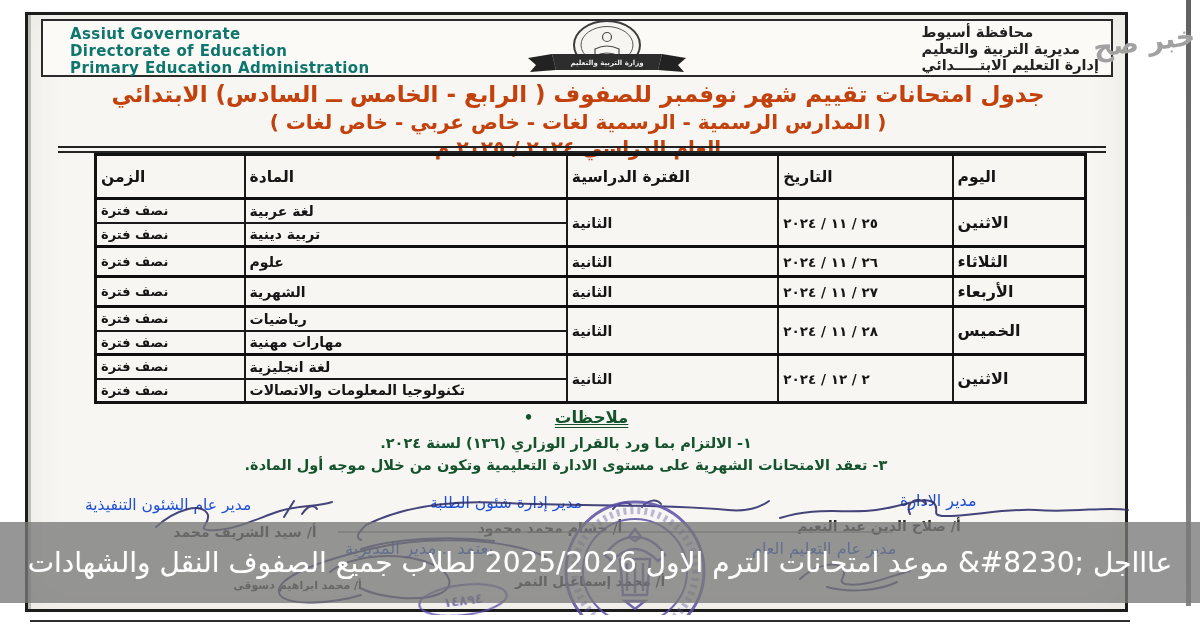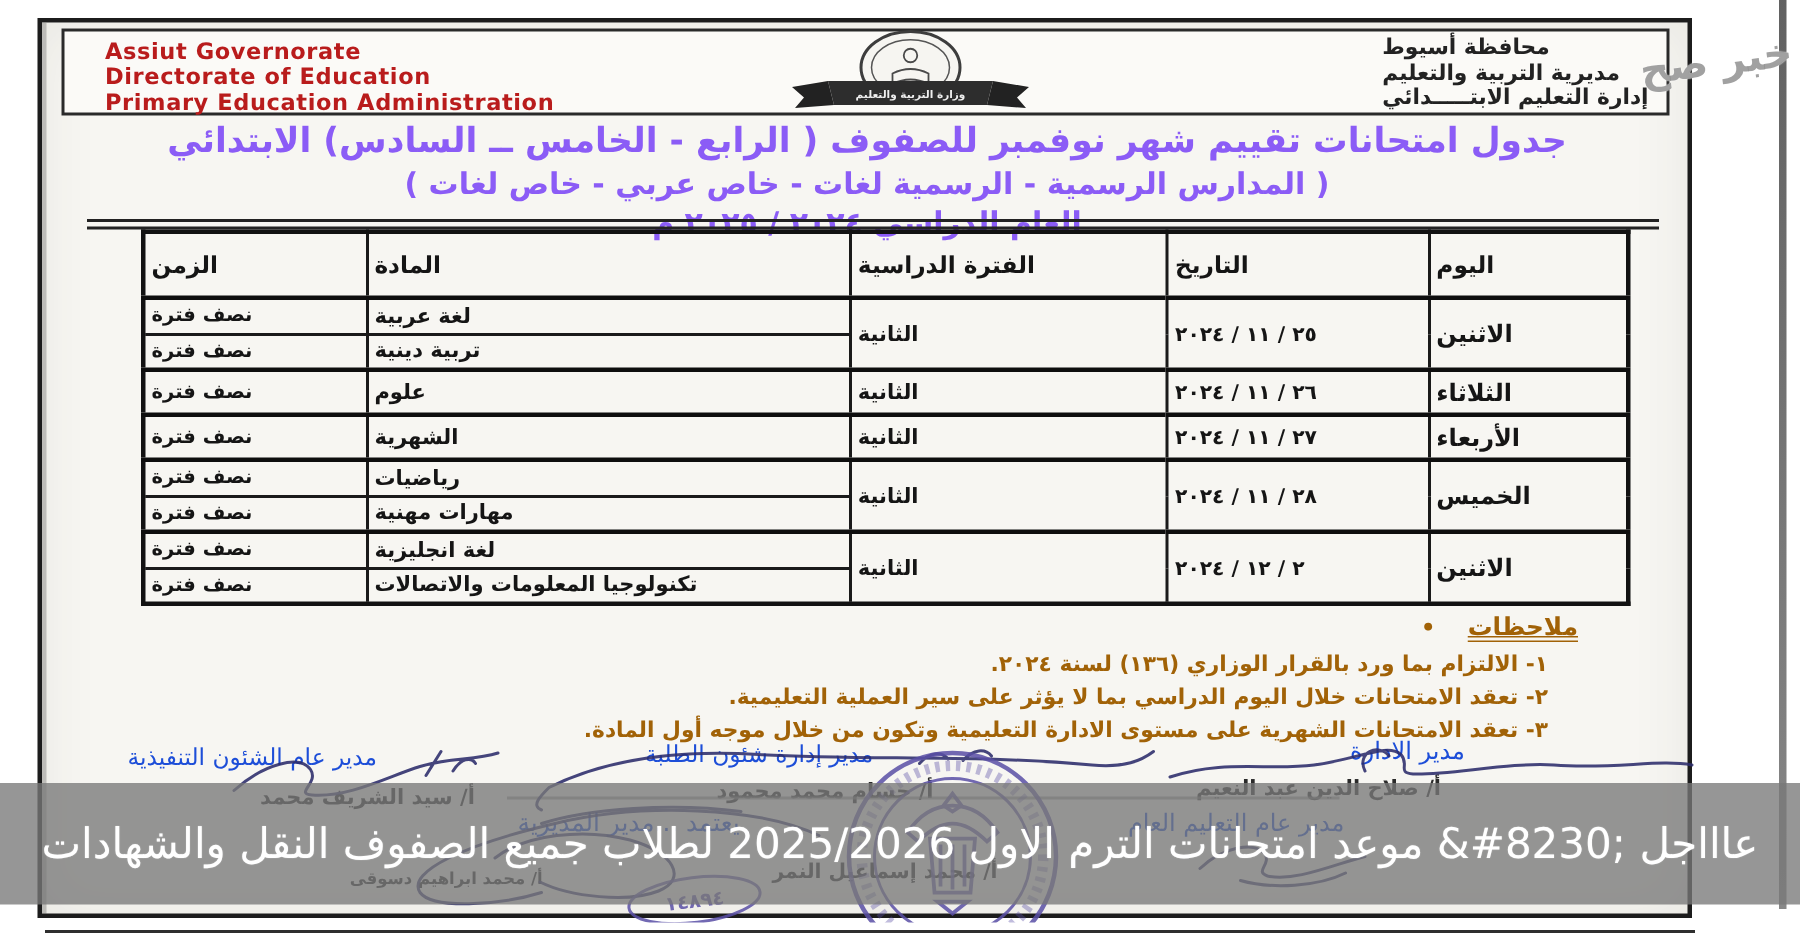--- a/index.html
+++ b/index.html
@@ -10,33 +10,33 @@
          background:#f7f6f2; border:3px solid #1c1c1c;
          box-shadow: inset 0 0 40px rgba(60,60,50,.08), inset 3px 0 0 rgba(40,40,40,.25); }
   .page-edge { position:absolute; left:1186px; top:0; width:5px; height:606px;
                background:linear-gradient(180deg,#3a3a3a,#6a6a6a); opacity:.8; }
   .bottom-rule { position:absolute; left:30px; top:620px; width:1100px; height:2px; background:#2e2e2e; }
 
   
   .header-strip { position:absolute; left:13px; top:4px; width:1072px; height:58px;
                   border:2px solid #2a2a2a; background:#fbfaf7; }
   .eng-head { position:absolute; left:27px; top:5px; font-weight:bold; font-size:15px;
-              line-height:17px; color:#b91c1c; letter-spacing:.4px; }
+              line-height:17px; color:#0f766e; letter-spacing:.4px; }
   .arb-head { position:absolute; right:12px; top:3px; text-align:left; font-weight:bold;
               font-size:14.5px; line-height:16.5px; color:#222; direction:rtl; }
   .logo { position:absolute; left:479px; top:-2px;text-align:center; }
 
   
   .wm { position:absolute; left:1093px; top:26px; font-size:27px; font-weight:bold;
         color:rgba(145,145,145,.85); transform:rotate(-7deg); direction:rtl;
         white-space:nowrap; z-index:30; text-shadow:0 0 1px #fff; }
 
   
   .title-block { position:absolute; left:30px; top:66px; width:1040px; text-align:center;
-                 direction:rtl; font-weight:bold; color:#8b5cf6; }
+                 direction:rtl; font-weight:bold; color:#c2410c; }
   .title-l1 { font-size:23px; letter-spacing:.5px; }
   .title-l2 { font-size:20px; margin-top:3px; }
   .title-l3 { font-size:20px; margin-top:2px; }
   .double-rule { position:absolute; left:30px; top:131px; width:1048px; height:7px;
                  border-top:2px solid #222; border-bottom:2px solid #222; }
 
   
   table.sched { position:absolute; right:38px; top:138px; width:993px; border-collapse:collapse;
                 table-layout:fixed; direction:rtl; border:3px solid #121212; color:#151515; }
   .sched th, .sched td { border:2px solid #1a1a1a; text-align:left; vertical-align:middle;
@@ -46,21 +46,21 @@
   .sched td.date { font-size:13.5px; letter-spacing:1.5px; }
   .sched td.period { font-size:14px; }
   .sched td.subject { font-size:14px; }
   .sched td.time { font-size:13px; }
   .sched tr.sub td { height:24px; }
   .sched tr.single td { height:30px; }
   .sched tr.block-start td { border-top:3px solid #0e0e0e; }
 
   
   .notes { position:absolute; right:25px; top:393px; width:1000px; direction:rtl;
-           text-align:right; color:#a16207; font-weight:bold; }
+           text-align:center; color:#14532d; font-weight:bold; }
   .notes-head { display:inline-block; margin-right:48px; font-size:16.5px;
                 text-decoration:underline; text-decoration-style:double; }
   .notes-bullet { display:inline-block; margin-right:16px; font-size:15px; }
   .note-item { margin-right:68px; margin-top:6px; font-size:14.5px; }
   .note-item.first { margin-top:8px; }
 
   
   .sig-title { position:absolute; font-weight:normal; color:#1d4ed8; text-align:left;
                direction:rtl; white-space:nowrap; }
   .sig-name { position:absolute; font-weight:bold; color:#2a2a2a; text-align:center;
@@ -183,21 +183,20 @@
         </tr>
       </tbody>
     </table>
 
     <div class="notes">
       <div>
         <span class="notes-head">ملاحظات</span>
         <span class="notes-bullet">•</span>
       </div>
       <div class="note-item first">١- الالتزام بما ورد بالقرار الوزاري (١٣٦) لسنة ٢٠٢٤.</div>
-      <div class="note-item">٢- تعقد الامتحانات خلال اليوم الدراسي بما لا يؤثر على سير العملية التعليمية.</div>
       <div class="note-item">٣- تعقد الامتحانات الشهرية على مستوى الادارة التعليمية وتكون من خلال موجه أول المادة.</div>
     </div>
 
     <div class="sig-title" style="left:872px; top:476px; width:120px; font-size:16px;">مدير الادارة</div>
     <div class="sig-title" style="left:402px; top:479px; width:240px; font-size:15.5px;">مدير  إدارة شئون الطلبة</div>
     <div class="sig-title" style="left:57px; top:481px; width:230px; font-size:15.5px;">مدير عام الشئون التنفيذية</div>
     <div class="sig-name" style="left:737px; top:503px; width:228px; font-size:14px;">أ/ صلاح الدين عبد النعيم</div>
     <div class="sig-name" style="left:412px; top:505px; width:220px; font-size:14px;">أ/ حسام محمد محمود</div>
     <div class="sig-name" style="left:122px; top:509px; width:190px; font-size:14px;">أ/ سيد الشريف  محمد</div>
     <div class="sig-title" style="left:724px; top:524px; width:216px; font-size:16px;">مدير عام التعليم العام</div>

